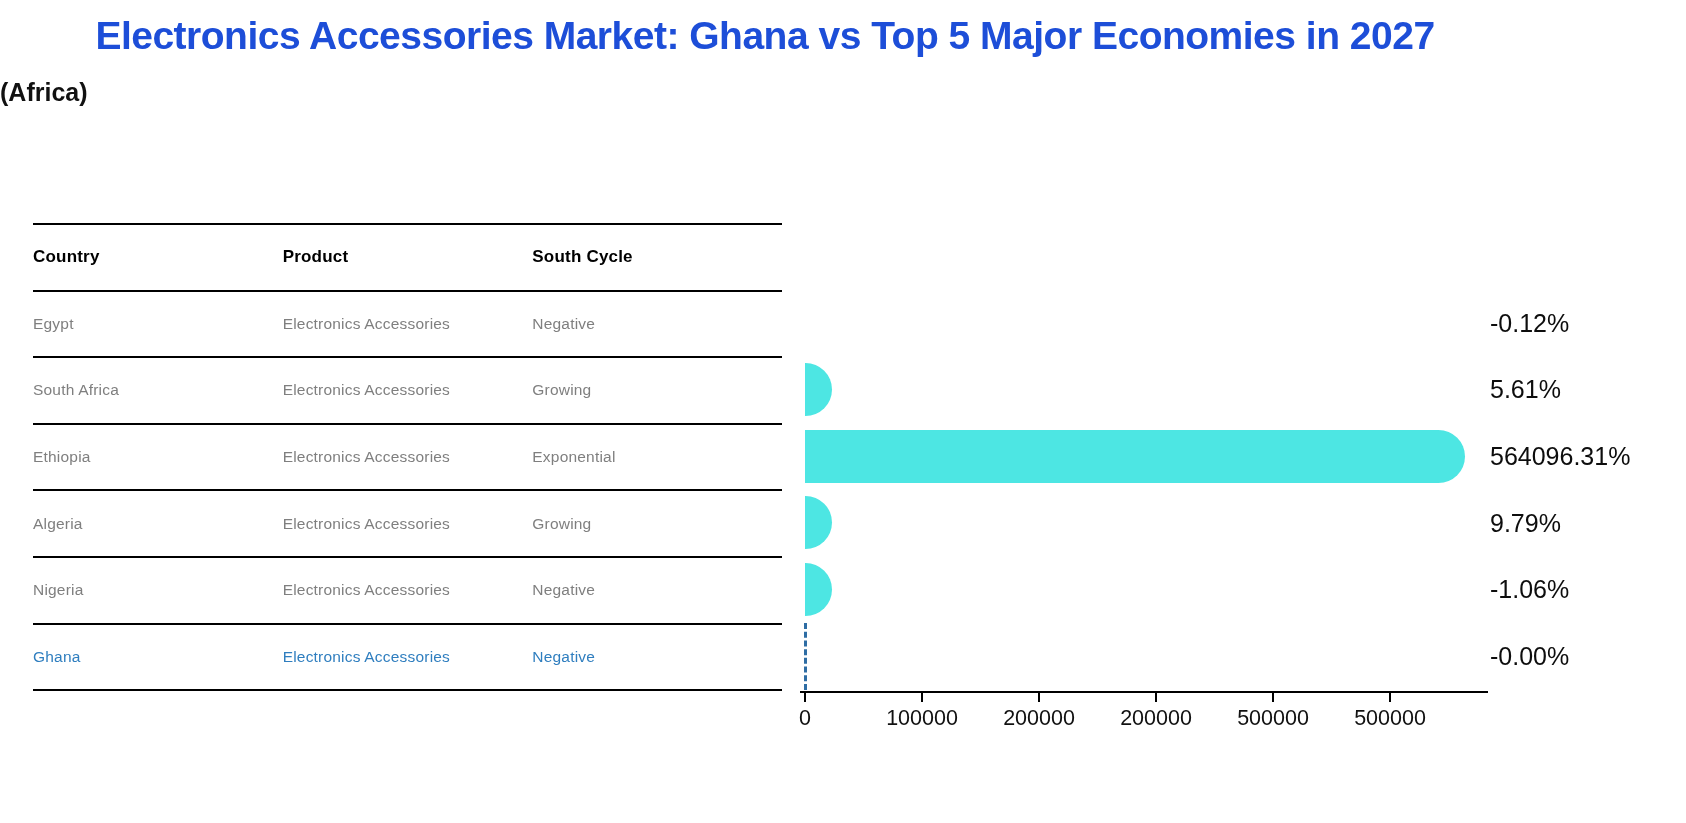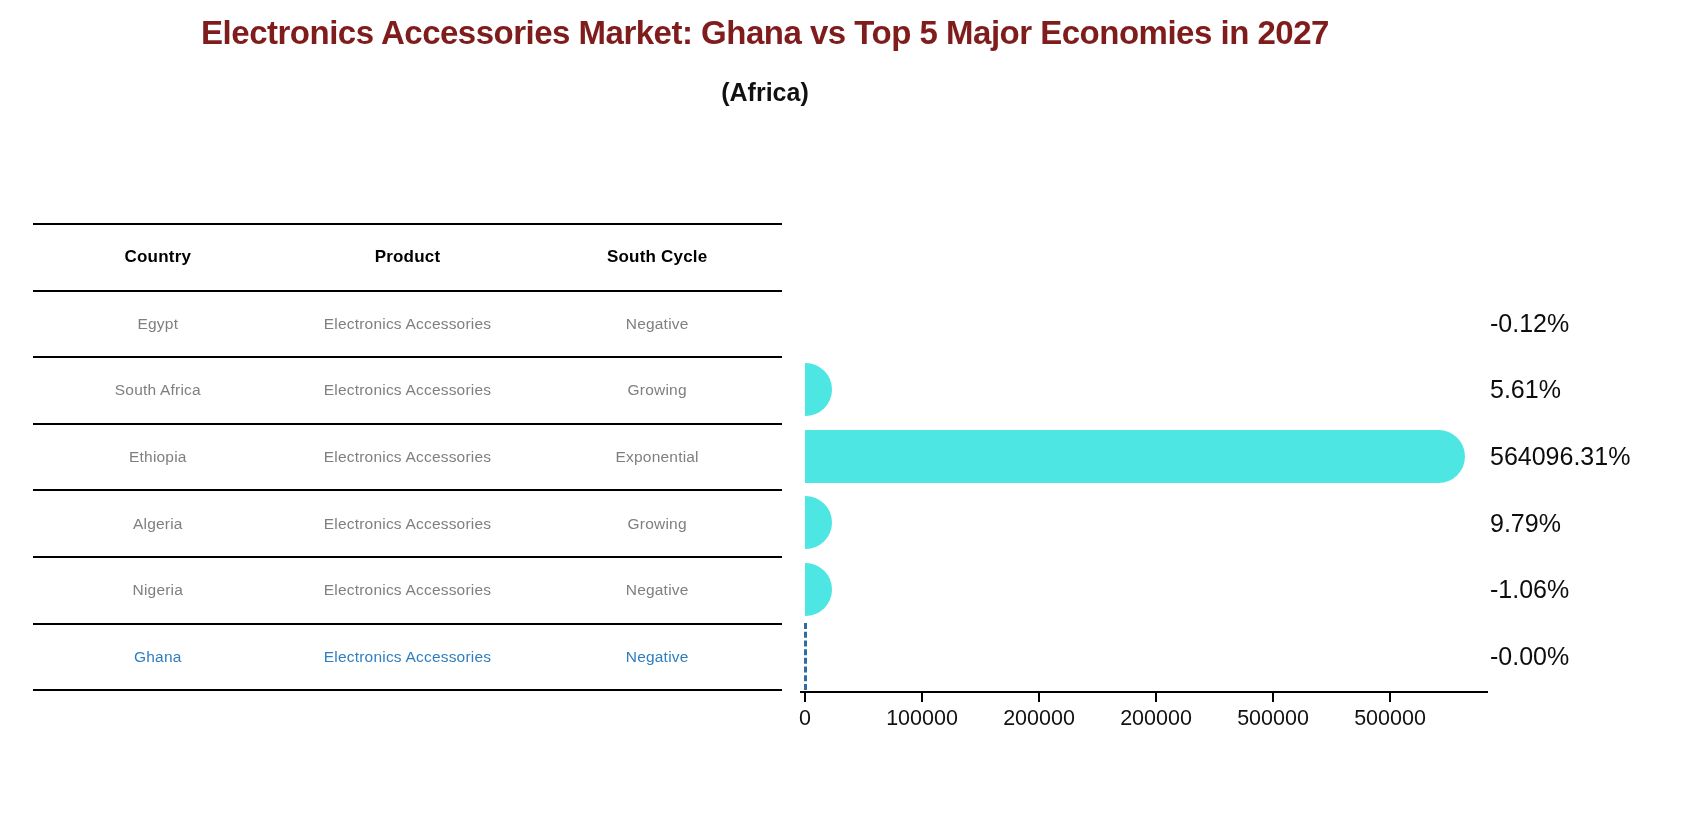--- a/index.html
+++ b/index.html
@@ -2,38 +2,38 @@
 <html><head>
 <meta charset="utf-8">
 <style>
   html,body{margin:0;padding:0;background:#ffffff;}
   .canvas{
     position:relative;width:1686px;height:823px;background:#ffffff;overflow:hidden;
     font-family:"Liberation Sans", sans-serif;
   }
   .title{
     position:absolute;left:0;top:14px;width:1530px;text-align:center;
-    font-size:33px;font-weight:bold;color:#7f1d1d;letter-spacing:-0.5px;
+    font-size:39px;font-weight:bold;color:#1d4ed8;letter-spacing:-0.5px;
   }
   .subtitle{
-    position:absolute;left:0;top:78px;width:1530px;text-align:center;
+    position:absolute;left:0;top:78px;width:1530px;text-align:left;
     font-size:25px;font-weight:bold;color:#111;
   }
   
   .ctable{
     position:absolute;left:33px;top:223px;width:749px;
     border-bottom:2px solid #000;
   }
   .trow{
     display:grid;grid-template-columns:1fr 1fr 1fr;
     height:64.6px;border-top:2px solid #000;
     align-items:center;
   }
   .cell{
-    text-align:center;font-size:15.5px;color:#7f7f7f;letter-spacing:0.2px;
+    text-align:left;font-size:15.5px;color:#7f7f7f;letter-spacing:0.2px;
   }
   .thead .cell{font-size:17px;font-weight:bold;color:#000;}
   .row-highlight .cell{color:#2f7ebf;}
   
   .bar{
     position:absolute;height:53px;background:#4de6e3;
     border-radius:0 26.5px 26.5px 0;
   }
   .ghana-dash{
     position:absolute;width:0;border-left:3px dashed #2e6da4;

